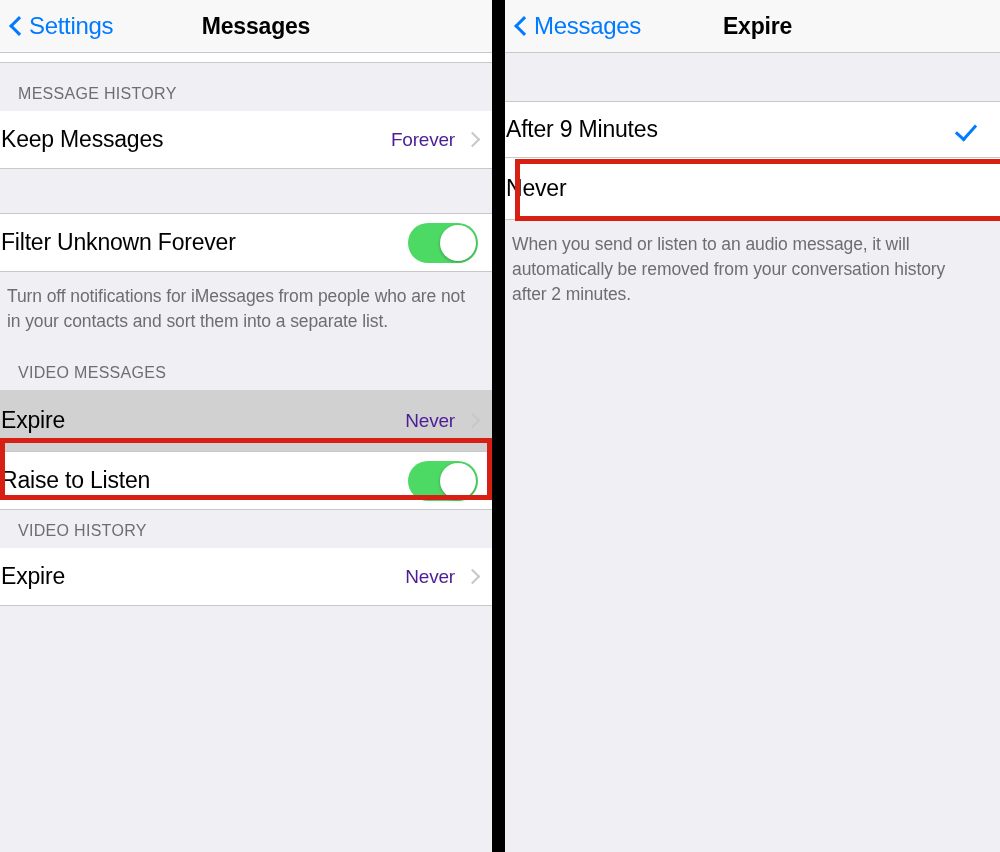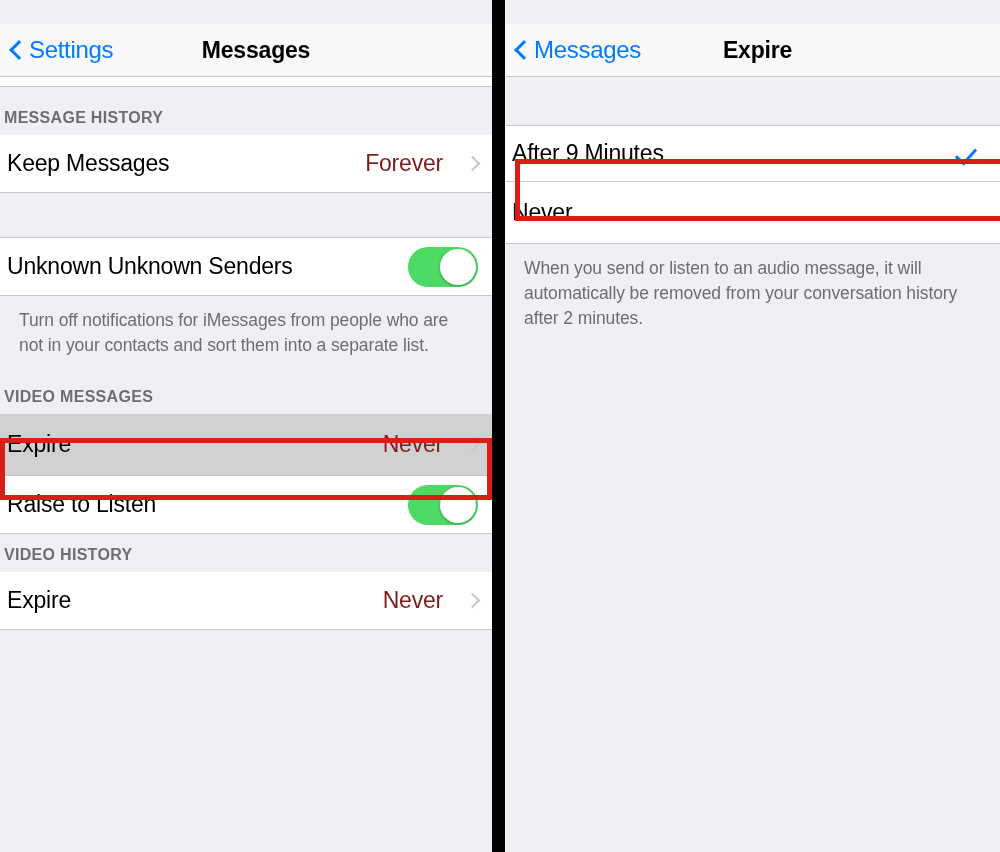--- a/index.html
+++ b/index.html
@@ -30,21 +30,20 @@
   .panel-gap   { width: 13px; background: #000000; flex: 0 0 13px; }
   .panel-right { width: 495px; }
 
   
   .navbar {
     position: relative;
     height: 53px;
     background: #f8f8f8;
     border-bottom: 1px solid #c8c7cc;
     box-sizing: border-box;
-    margin-top: 24px;
   }
   .nav-back {
     position: absolute;
     left: 10px;
     top: 0;
     height: 52px;
     display: flex;
     align-items: center;
     gap: 6px;
     color: #007aff;
@@ -98,48 +97,47 @@
   .gap {
     background: #efeff4;
     border-bottom: 1px solid #c8c7cc;
     box-sizing: border-box;
   }
   .section-header {
     background: #efeff4;
     font-size: 16px;
     color: #6d6d72;
     letter-spacing: 0.3px;
-    padding: 0 0 8px 4px;
+    padding: 0 0 8px 18px;
     display: flex;
     align-items: flex-end;
     box-sizing: border-box;
-    font-weight: bold;
   }
   .cell {
     position: relative;
     background: #ffffff;
     height: 58px;
     display: flex;
     align-items: center;
-    padding: 0 14px 0 7px;
+    padding: 0 14px 0 1px;
     box-sizing: border-box;
     border-bottom: 1px solid #c8c7cc;
     cursor: pointer;
   }
   .cell-title {
     font-size: 23px;
     color: #000000;
     letter-spacing: -0.2px;
     flex: 1 1 auto;
   }
   .cell-value {
-    font-size: 23px;
-    color: #7f1d1d;
+    font-size: 19px;
+    color: #4c1d95;
     letter-spacing: -0.2px;
-    margin-right: 24px;
+    margin-right: 12px;
   }
   .disclosure {
     width: 11px;
     height: 19px;
     position: relative;
     flex: 0 0 11px;
   }
   .disclosure::before {
     content: "";
     position: absolute;
@@ -187,21 +185,21 @@
     height: 36px;
     border-radius: 50%;
     background: #ffffff;
     box-shadow: 0 1px 3px rgba(0,0,0,0.3);
   }
   .footnote {
     background: #efeff4;
     color: #6d6d72;
     font-size: 17.5px;
     line-height: 25px;
-    padding: 12px 24px 0 19px;
+    padding: 12px 24px 0 7px;
     box-sizing: border-box;
     letter-spacing: -0.1px;
   }
   .panel-right .footnote { padding-right: 30px; }
 
   
   .cell.pressed { background: #d1d1d1; }
   .highlight-box {
     position: absolute;
     border: 5px solid #d81f13;
@@ -232,21 +230,21 @@
     <div class="section-header" style="height:48px;">MESSAGE HISTORY</div>
     <div class="cell">
       <span class="cell-title">Keep Messages</span>
       <span class="cell-value">Forever</span>
       <span class="disclosure"></span>
     </div>
 
     <div class="gap" style="height:45px;"></div>
 
     <div class="cell">
-      <span class="cell-title">Unknown Unknown Senders</span>
+      <span class="cell-title">Filter Unknown Forever</span>
       <span class="toggle">
           <span class="knob"></span>
         </span>
     </div>
     <div class="footnote" style="height:80px;">Turn off notifications for iMessages from people who are not in your contacts and sort them into a separate list.</div>
 
     <div class="section-header" style="height:38px;">VIDEO MESSAGES</div>
     <div class="cell pressed" style="height:62px;">
       <span class="cell-title">Expire</span>
       <span class="cell-value">Never</span>

